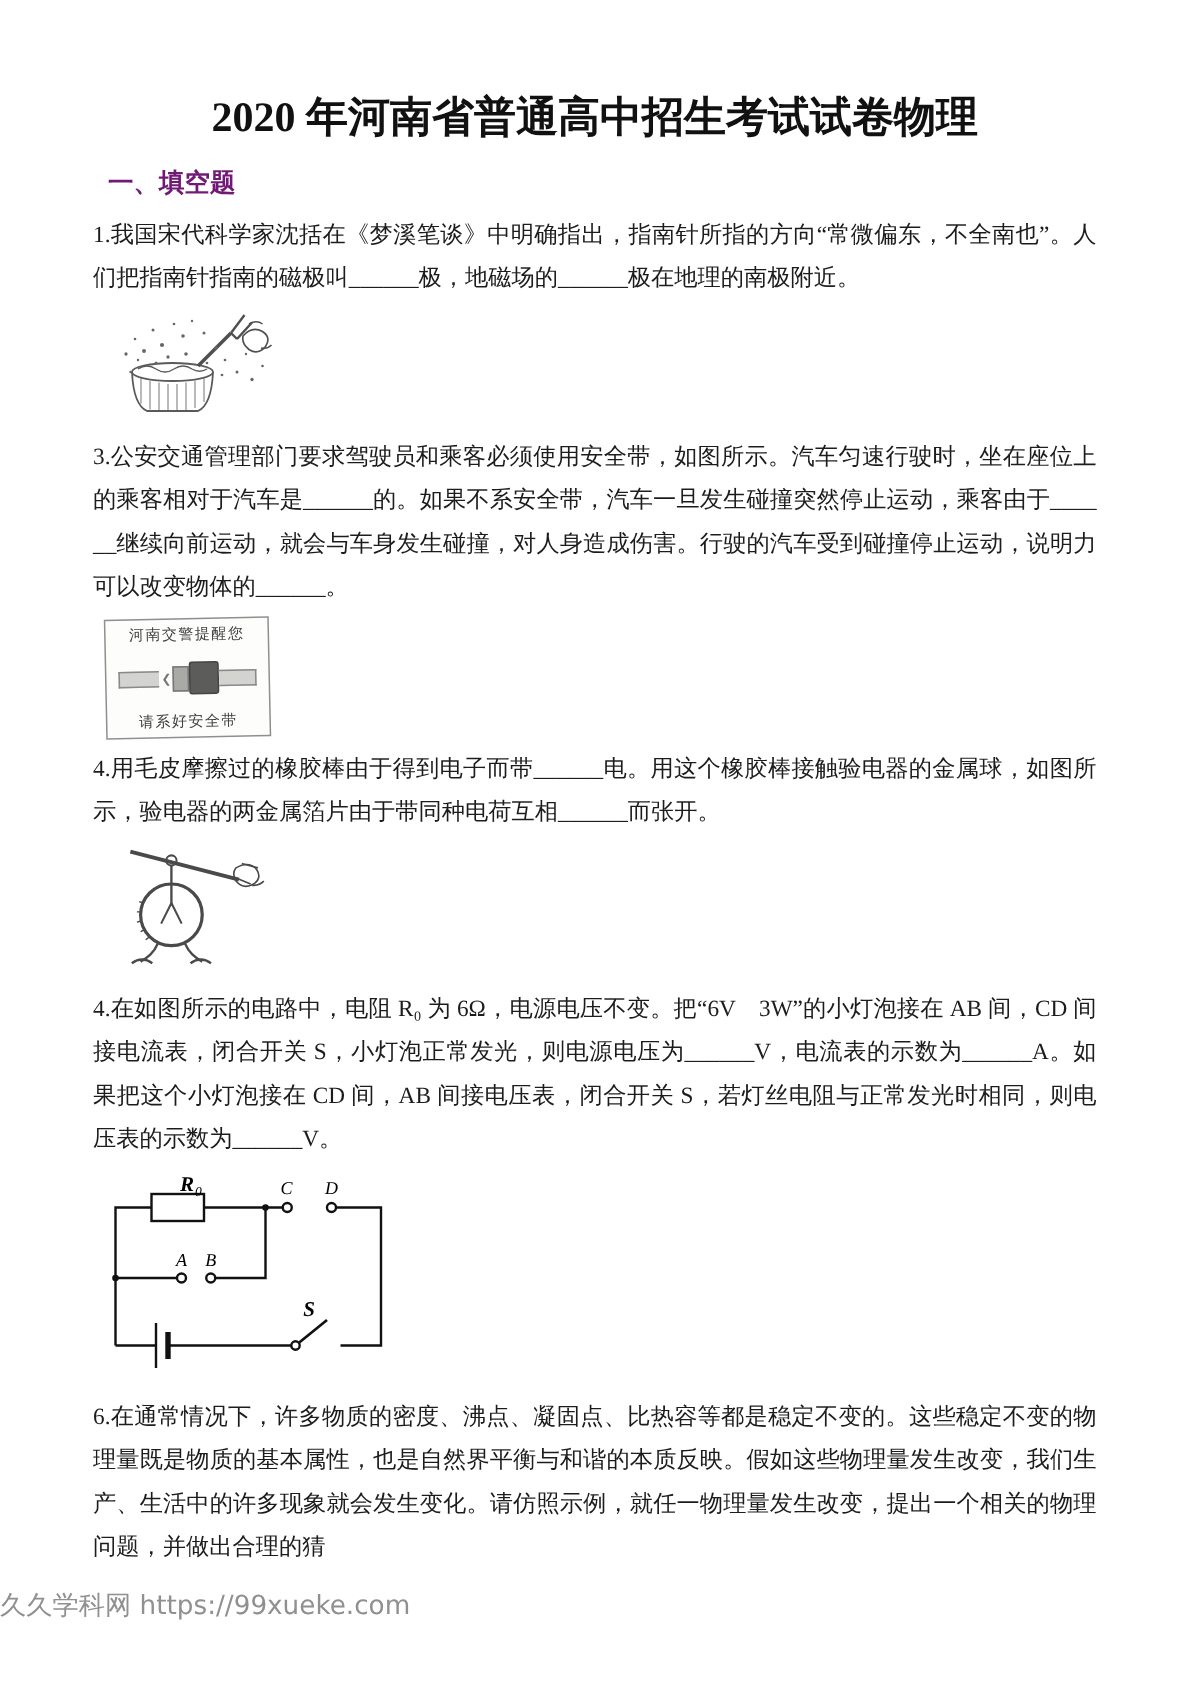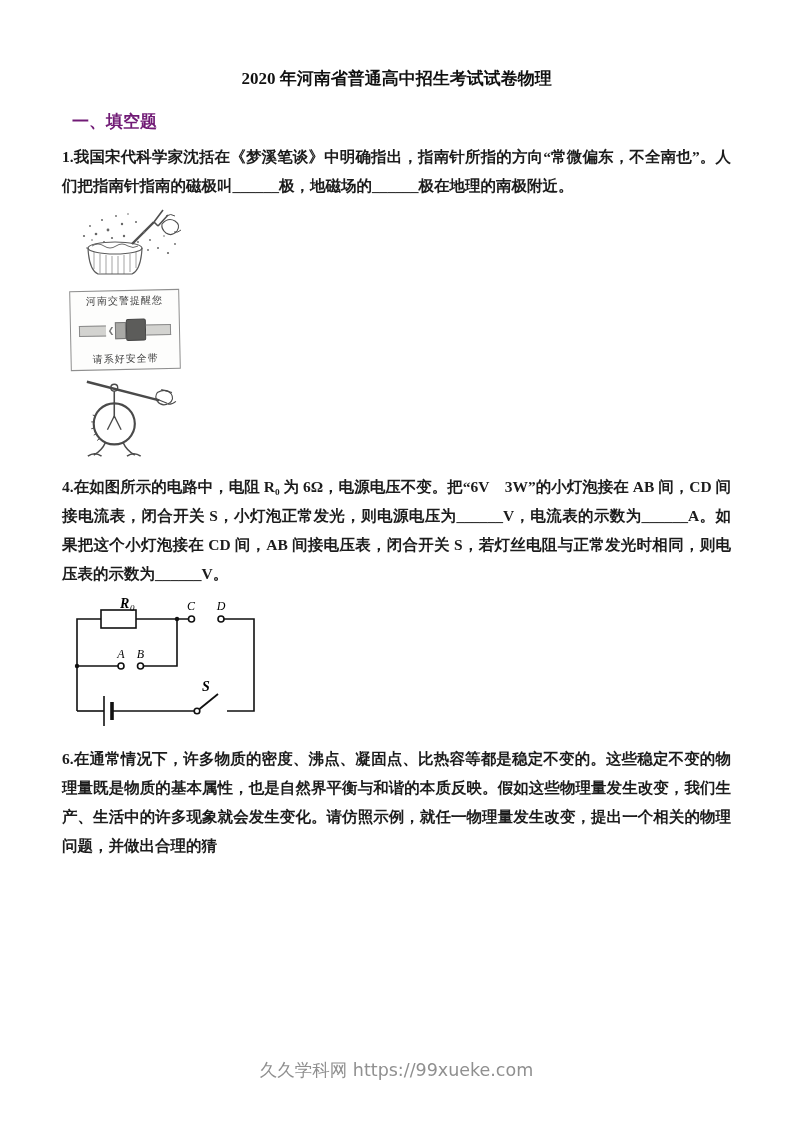--- a/index.html
+++ b/index.html
@@ -3,29 +3,29 @@
 <meta charset="utf-8">
 <style>
   html,body { margin:0; padding:0; background:#ffffff; }
   .page {
     position:relative; width:793px; height:1122px; margin:0 auto;
     background:#ffffff; overflow:hidden;
     font-family:"Liberation Serif","DejaVu Serif",serif; color:#1b1b1b;
   }
   .title {
     margin:0; padding-top:64px; text-align:center;
-    font-size:17px; font-weight:bold; line-height:30px; color:#111;
+    font-size:28px; font-weight:bold; line-height:30px; color:#111;
   }
   .content { margin:0 62px; }
   .section {
     margin:16px 0 0 10px; font-size:17px; font-weight:bold; line-height:24px; color:#701a75;
   }
   p.q {
     margin:6px 0 0 0; font-size:15.5px; line-height:29px;
-    text-align:justify; word-break:break-all; color:#1c1c1c;font-weight:bold;
+    text-align:justify; word-break:break-all; color:#1c1c1c;
   }
   p.q.first { margin-top:8px; }
   p.q.q5 { margin-top:9px; }
   p.q.q6 { margin-top:14px; }
   figure { margin:0; padding:0; }
   .fig-tuning { margin:6px 0 0 16px; width:115px; height:78px; }
   .fig-seatbelt {
     margin:6px 0 2px 8px; width:104px; height:72px;
     border:1.6px solid #8f8f8f; transform:rotate(-1.2deg);
     display:flex; flex-direction:column; justify-content:space-between; align-items:center;
@@ -36,21 +36,21 @@
   .strap { width:26px; height:9px; background:#d3d3d0; border:1px solid #8a8a8a; }
   .strap.left { border-right:none; }
   .strap.right { border-left:none; width:24px; }
   .latch { width:9px; height:15px; background:#a9a9a6; border:1px solid #777; }
   .buckle-body { width:18px; height:20px; background:#5c5c5a; border:1px solid #444; border-radius:2px; }
   .chev { font-size:8px; color:#777; margin:0 1px 0 2px; }
   .fig-electro { margin:3px 0 0 12px; width:105px; height:90px; }
   .fig-circuit { margin:10px 0 0 2px; width:200px; height:132px; }
   .circuit-label { font-family:"Liberation Serif","DejaVu Serif",serif; font-style:italic; fill:#000; }
   .footer {
-    position:absolute; left:0; right:0; top:1058px; text-align:center;
+    position:absolute; left:0; right:0; top:1058px; text-align:left;
     font-family:"DejaVu Sans","Liberation Sans",sans-serif;
     font-size:17.5px; color:#909090;
   }
 </style>
 </head>
 <body>
 
 <div class="page">
 
   <h1 class="title">2020 年河南省普通高中招生考试试卷物理</h1>
@@ -96,33 +96,35 @@
           <circle cx="70" cy="44" r="0.9"></circle>
             <circle cx="26" cy="36" r="1.0"></circle>
           <circle cx="46" cy="30" r="1.2"></circle>
             <circle cx="60" cy="36" r="0.9"></circle>
           <circle cx="14" cy="34" r="0.8"></circle>
             <circle cx="97" cy="38" r="0.9"></circle>
         </g>
       </svg>
     </figure>
 
+    <p class="q">3.公安交通管理部门要求驾驶员和乘客必须使用安全带，如图所示。汽车匀速行驶时，坐在座位上的乘客相对于汽车是______的。如果不系安全带，汽车一旦发生碰撞突然停止运动，乘客由于______继续向前运动，就会与车身发生碰撞，对人身造成伤害。行驶的汽车受到碰撞停止运动，说明力可以改变物体的______。</p>
 
     <figure class="fig-seatbelt">
       <span class="sign-text">河南交警提醒您</span>
       <div class="buckle-row">
         <div class="strap left"></div>
         <span class="chev">❮</span>
         <div class="latch"></div>
         <div class="buckle-body"></div>
         <div class="strap right"></div>
       </div>
       <span class="sign-text">请系好安全带</span>
     </figure>
 
+    <p class="q">4.用毛皮摩擦过的橡胶棒由于得到电子而带______电。用这个橡胶棒接触验电器的金属球，如图所示，验电器的两金属箔片由于带同种电荷互相______而张开。</p>
 
     <figure class="fig-electro">
       <svg width="105" height="90" viewBox="0 0 105 92">
         <g stroke="#4a4a4a" fill="none">
           <path d="M12,9 L86,28" stroke-width="2.6"></path>
           <g stroke-width="1.1">
             <path d="M84,20 q9,-5 14,1 q4,6 -2,10 q-7,4 -12,-2 q-3,-5 0,-9 Z"></path>
             <path d="M82,26 l12,5 M88,17 l11,3 M95,32 q5,0 8,-3"></path>
           </g>
           <circle cx="40" cy="15" r="3.5" stroke-width="1.4"></circle>

